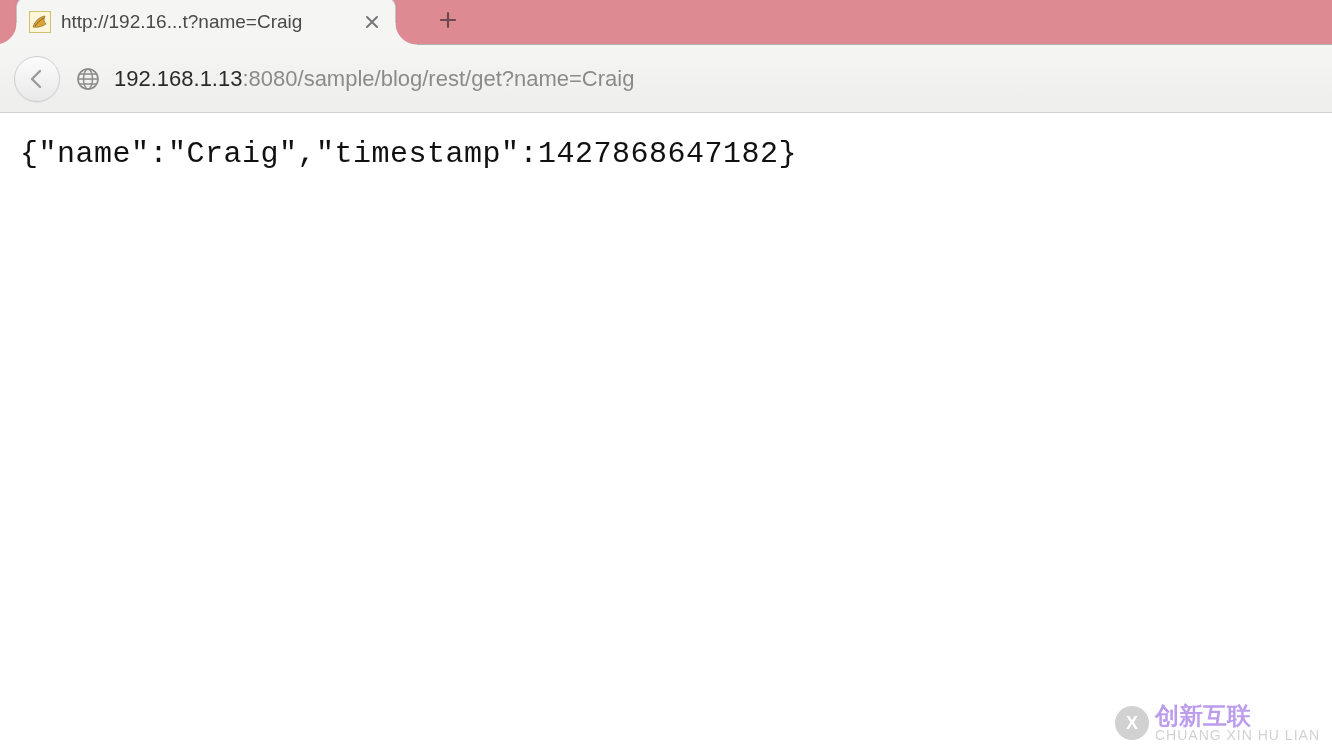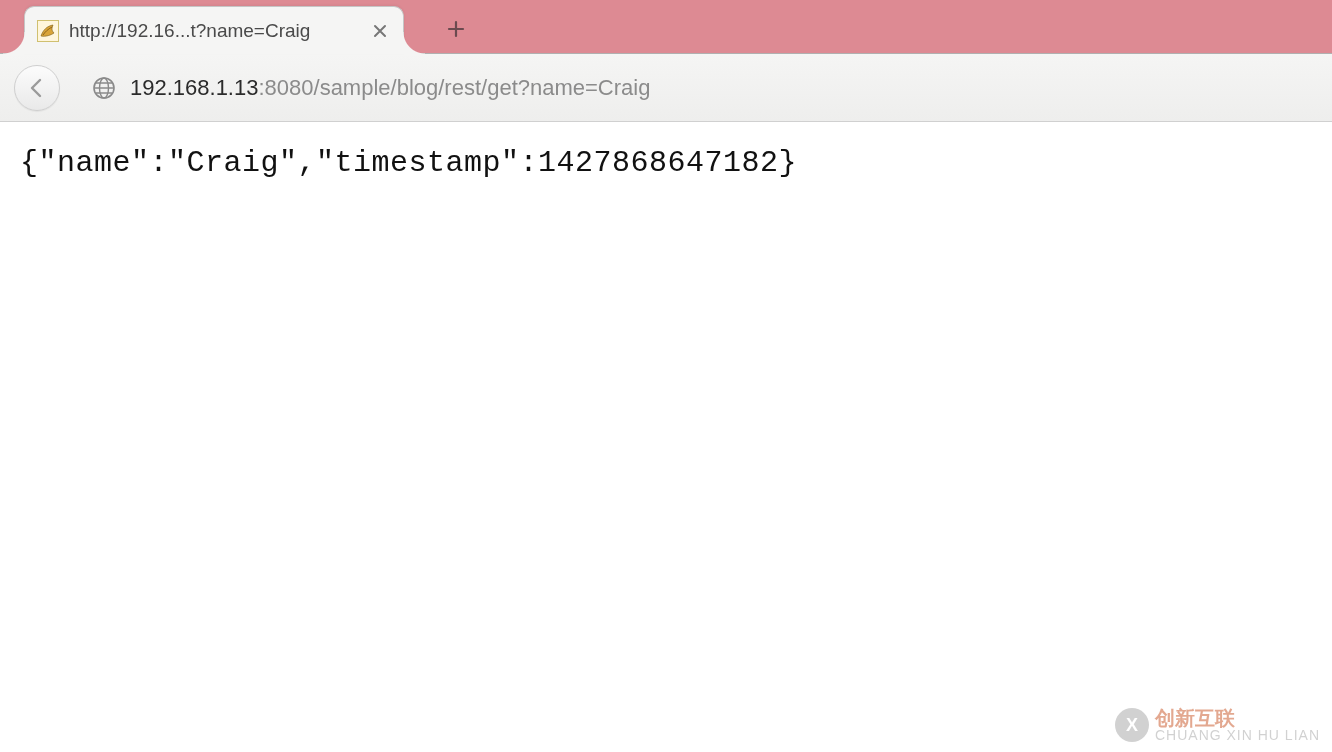--- a/index.html
+++ b/index.html
@@ -9,25 +9,25 @@
     }
     body {
       font-family: -apple-system, BlinkMacSystemFont, "Segoe UI", Arial, sans-serif;
       width: 1332px;
       height: 752px;
       overflow: hidden;
       background: #ffffff;
       position: relative;
     }
     .tab-strip {
-      height: 54px;
+      height: 45px;
       background: #dd8a93;
       display: flex;
       align-items: flex-end;
-      padding-left: 24px;
+      padding-left: 16px;
       border-bottom: 1px solid #b0b0b0;
     }
     .tab {
       position: relative;
       height: 48px;
       background: #f5f5f4;
       border-top-left-radius: 10px;
       border-top-right-radius: 10px;
       border: 1px solid #c5c5c5;
       border-bottom: none;
@@ -101,21 +101,21 @@
       cursor: pointer;
       border-radius: 4px;
     }
     .toolbar {
       height: 68px;
       background: linear-gradient(to bottom, #f5f5f4 0%, #eeeeed 100%);
       display: flex;
       align-items: center;
       padding: 0 14px;
       border-bottom: 1px solid #d0d0d0;
-      gap: 28px;
+      gap: 12px;
     }
     .back-button {
       width: 46px;
       height: 46px;
       border-radius: 50%;
       background: linear-gradient(to bottom, #fcfcfc, #e9e9e9);
       border: 1px solid #cfcfcf;
       display: flex;
       align-items: center;
       justify-content: center;
@@ -169,23 +169,23 @@
       border-radius: 50%;
       background: #9a9a9a;
       display: flex;
       align-items: center;
       justify-content: center;
       color: #fff;
       font-weight: bold;
       font-size: 18px;
     }
     .watermark .wm-text-main {
-      font-size: 20px;
+      font-size: 24px;
       font-weight: 600;
-      color: #c2410c;
+      color: #6d28d9;
       line-height: 1;
     }
     .watermark .wm-text-sub {
       font-size: 14px;
       letter-spacing: 1px;
       color: #9a9a9a;
       line-height: 1;
     }
   </style>
 </head>

